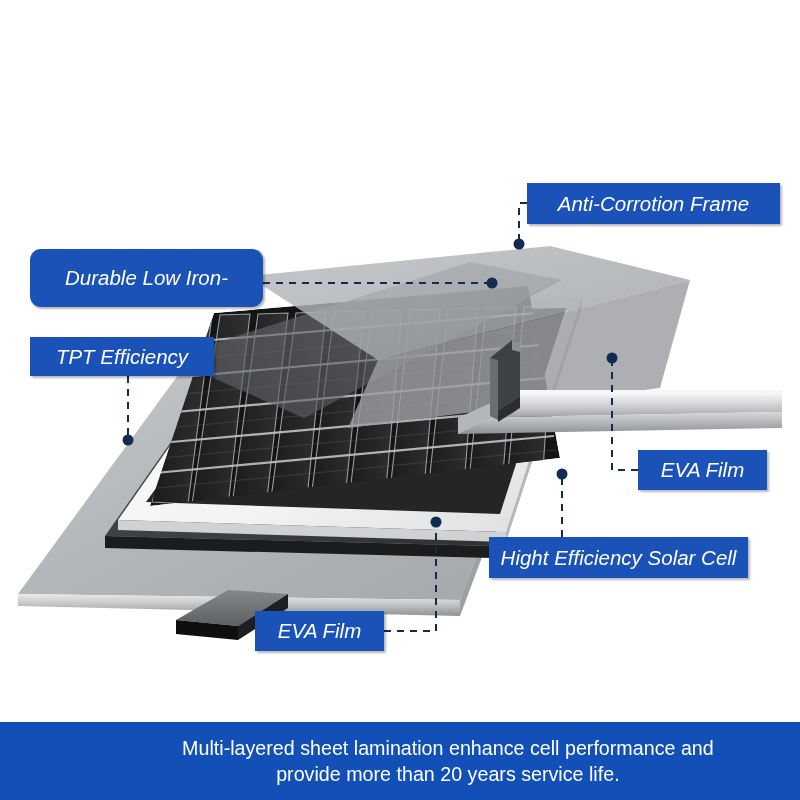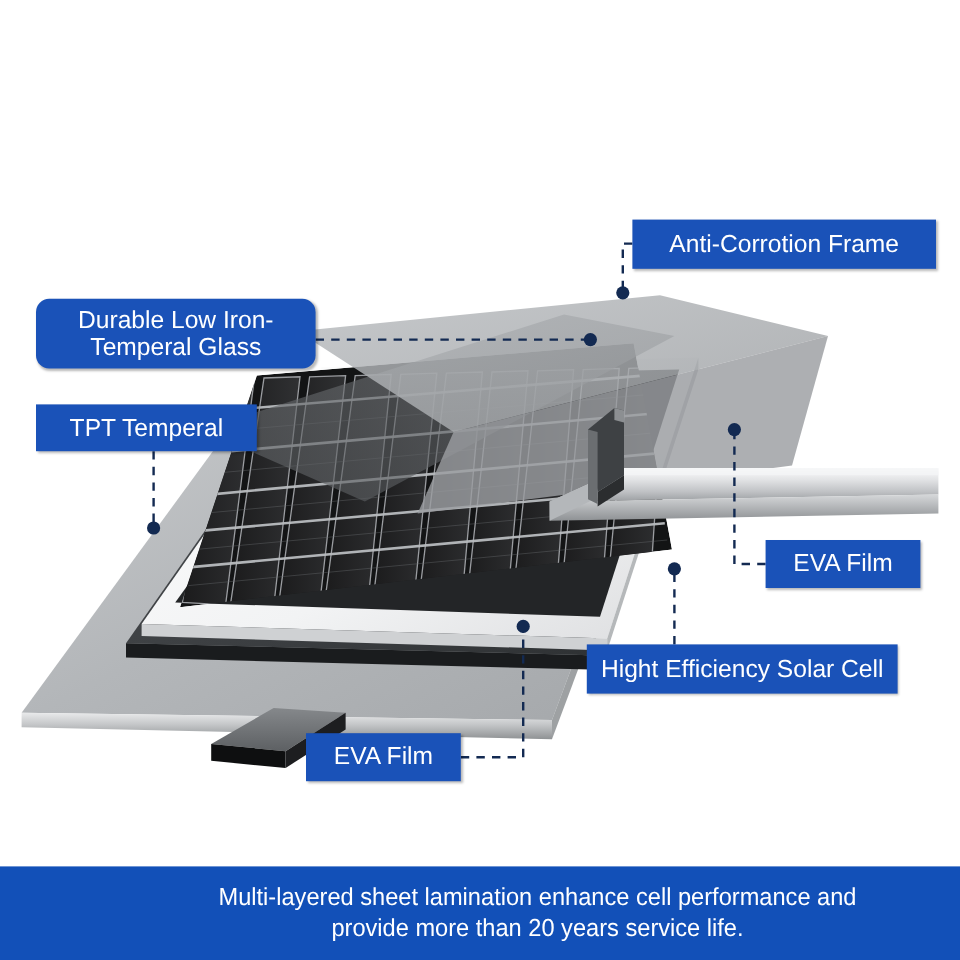--- a/index.html
+++ b/index.html
@@ -59,20 +59,21 @@
     color:#ffffff;
     font-family:"Liberation Sans", sans-serif;
     font-size:20.5px;
     line-height:1.17;
     display:flex;align-items:center;justify-content:center;
     text-align:center;
     box-sizing:border-box;
     padding:5px 11px;
     white-space:nowrap;
     box-shadow:1.5px 1.5px 2px rgba(0,0,0,0.28);
+    font-style:italic;
   }
   .callout.two-line{white-space:normal;line-height:1.14;border-radius:11px;}
   .callout span{display:block;}
 
   #lbl-frame    {left:527px; top:183px;  width:253px; height:41px;}
   #lbl-glass    {left:30px;  top:249px;  width:233px; height:58px; flex-direction:column;}
   #lbl-tpt      {left:30px;  top:337px;  width:184px; height:39px;}
   #lbl-eva-right{left:638px; top:450px;  width:129px; height:40px;}
   #lbl-cell     {left:489px; top:537px;  width:259px; height:41px;}
   #lbl-eva-bot  {left:255px; top:611px;  width:129px; height:40px;}
@@ -244,25 +245,24 @@
       </g>
     </svg>
   </div>
 
   <div class="callout" id="lbl-frame">
     <span>Anti-Corrotion Frame</span>
   </div>
 
   <div class="callout two-line" id="lbl-glass">
     <span>Durable Low Iron-</span>
-    <span>Temperal Glass</span>
   </div>
 
   <div class="callout" id="lbl-tpt">
-    <span>TPT Temperal</span>
+    <span>TPT Efficiency</span>
   </div>
 
   <div class="callout" id="lbl-eva-right">
     <span>EVA Film</span>
   </div>
 
   <div class="callout" id="lbl-cell">
     <span>Hight Efficiency Solar Cell</span>
   </div>
 

